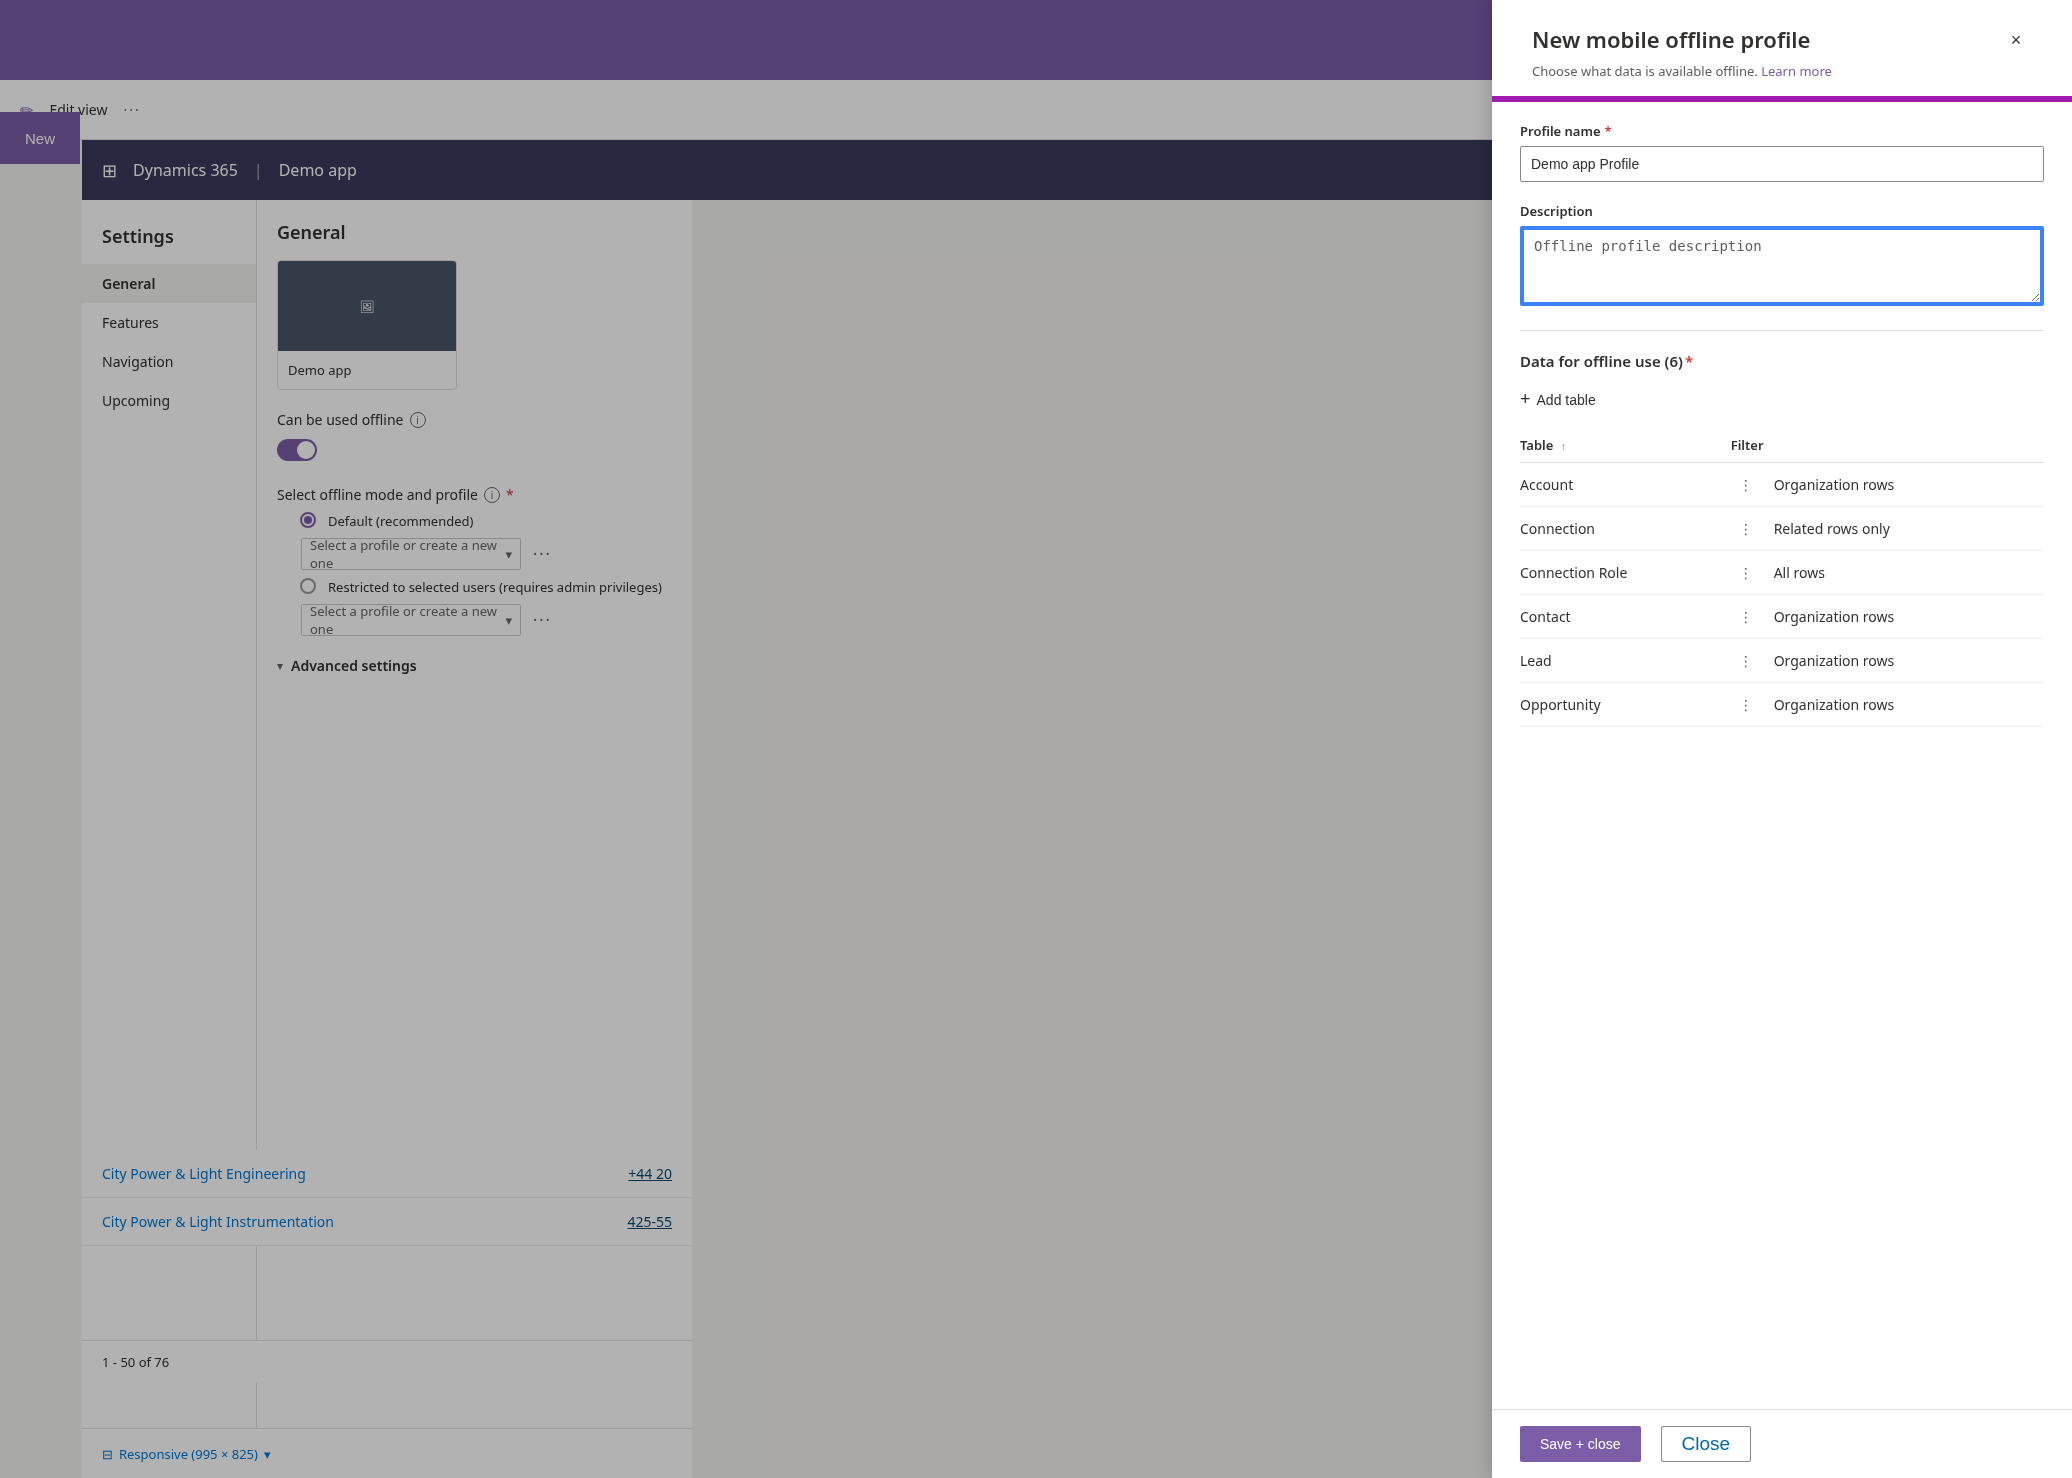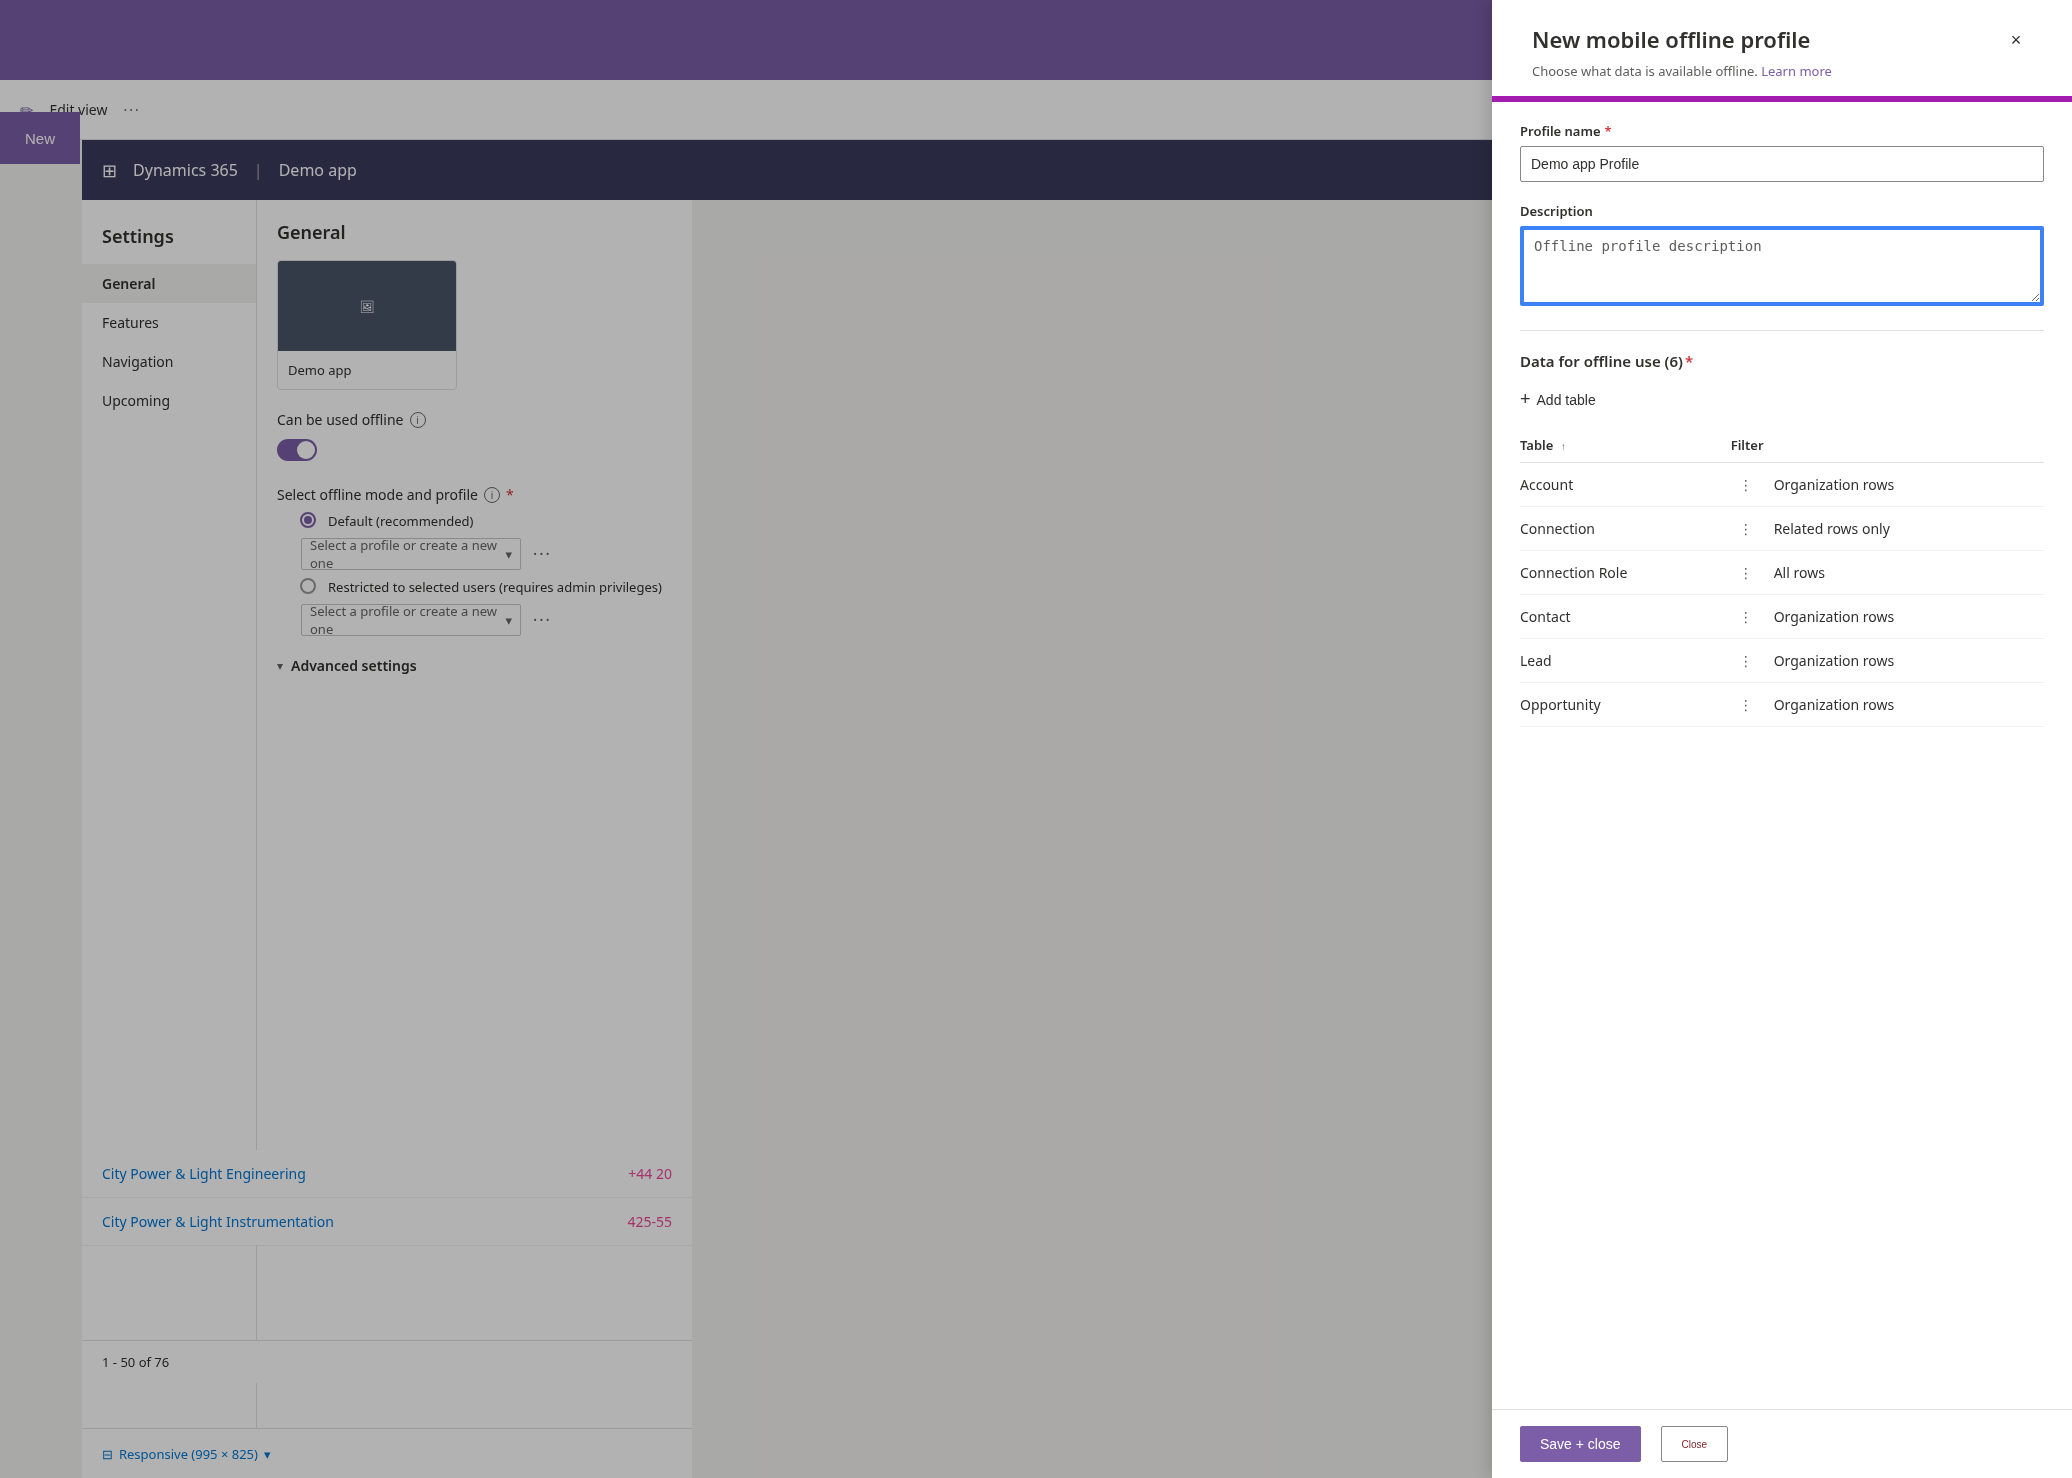--- a/index.html
+++ b/index.html
@@ -312,22 +312,23 @@
       padding: 14px 20px;
       border-bottom: 1px solid #f0f0f0;
     }
 
     .bg-table-link {
       color: #0078d4;
       font-size: 14px;
     }
 
     .bg-table-phone {
-      color: #ec4899;
-      font-size: 14px;
+      color: #0c4a6e;
+      font-size: 14px;
+      text-decoration: underline;
     }
 
     .pagination-bar {
       position: absolute;
       top: 1340px; left: 82px;
       width: 610px;
       background: white;
       padding: 12px 20px;
       font-size: 13px;
       color: #323130;
@@ -544,24 +545,24 @@
       border-radius: 2px;
       font-size: 14px;
       font-weight: 500;
       cursor: pointer;
     }
 
     .btn-secondary {
       height: 36px;
       padding: 0 20px;
       background: white;
-      color: #7f1d1d;
+      color: #0369a1;
       border: 1px solid #8a8886;
       border-radius: 2px;
-      font-size: 10px;
+      font-size: 19px;
       cursor: pointer;
     }
 
     .dots-btn {
       background: none;
       border: none;
       cursor: pointer;
       font-size: 16px;
       color: #605e5c;
       letter-spacing: 2px;

